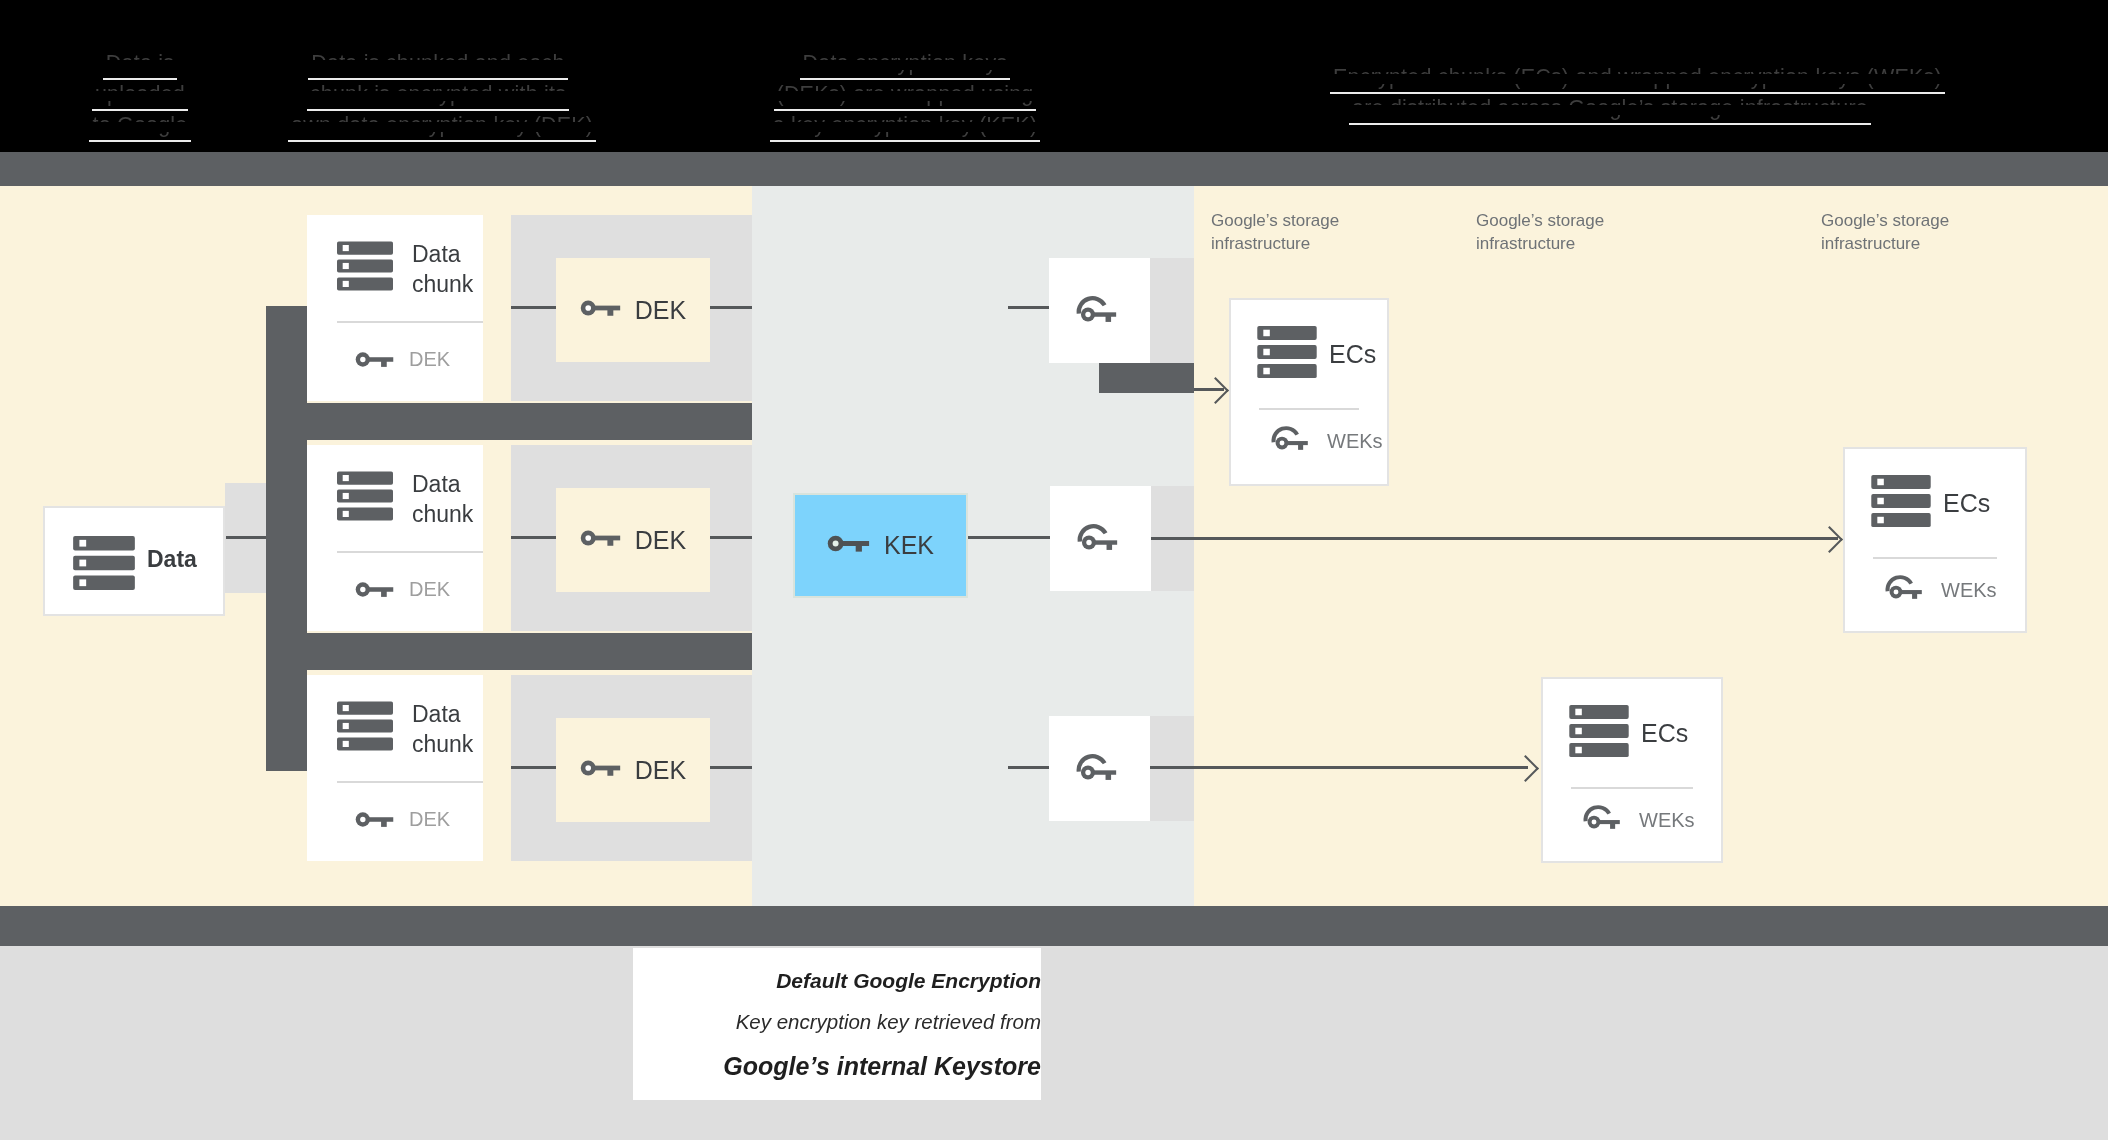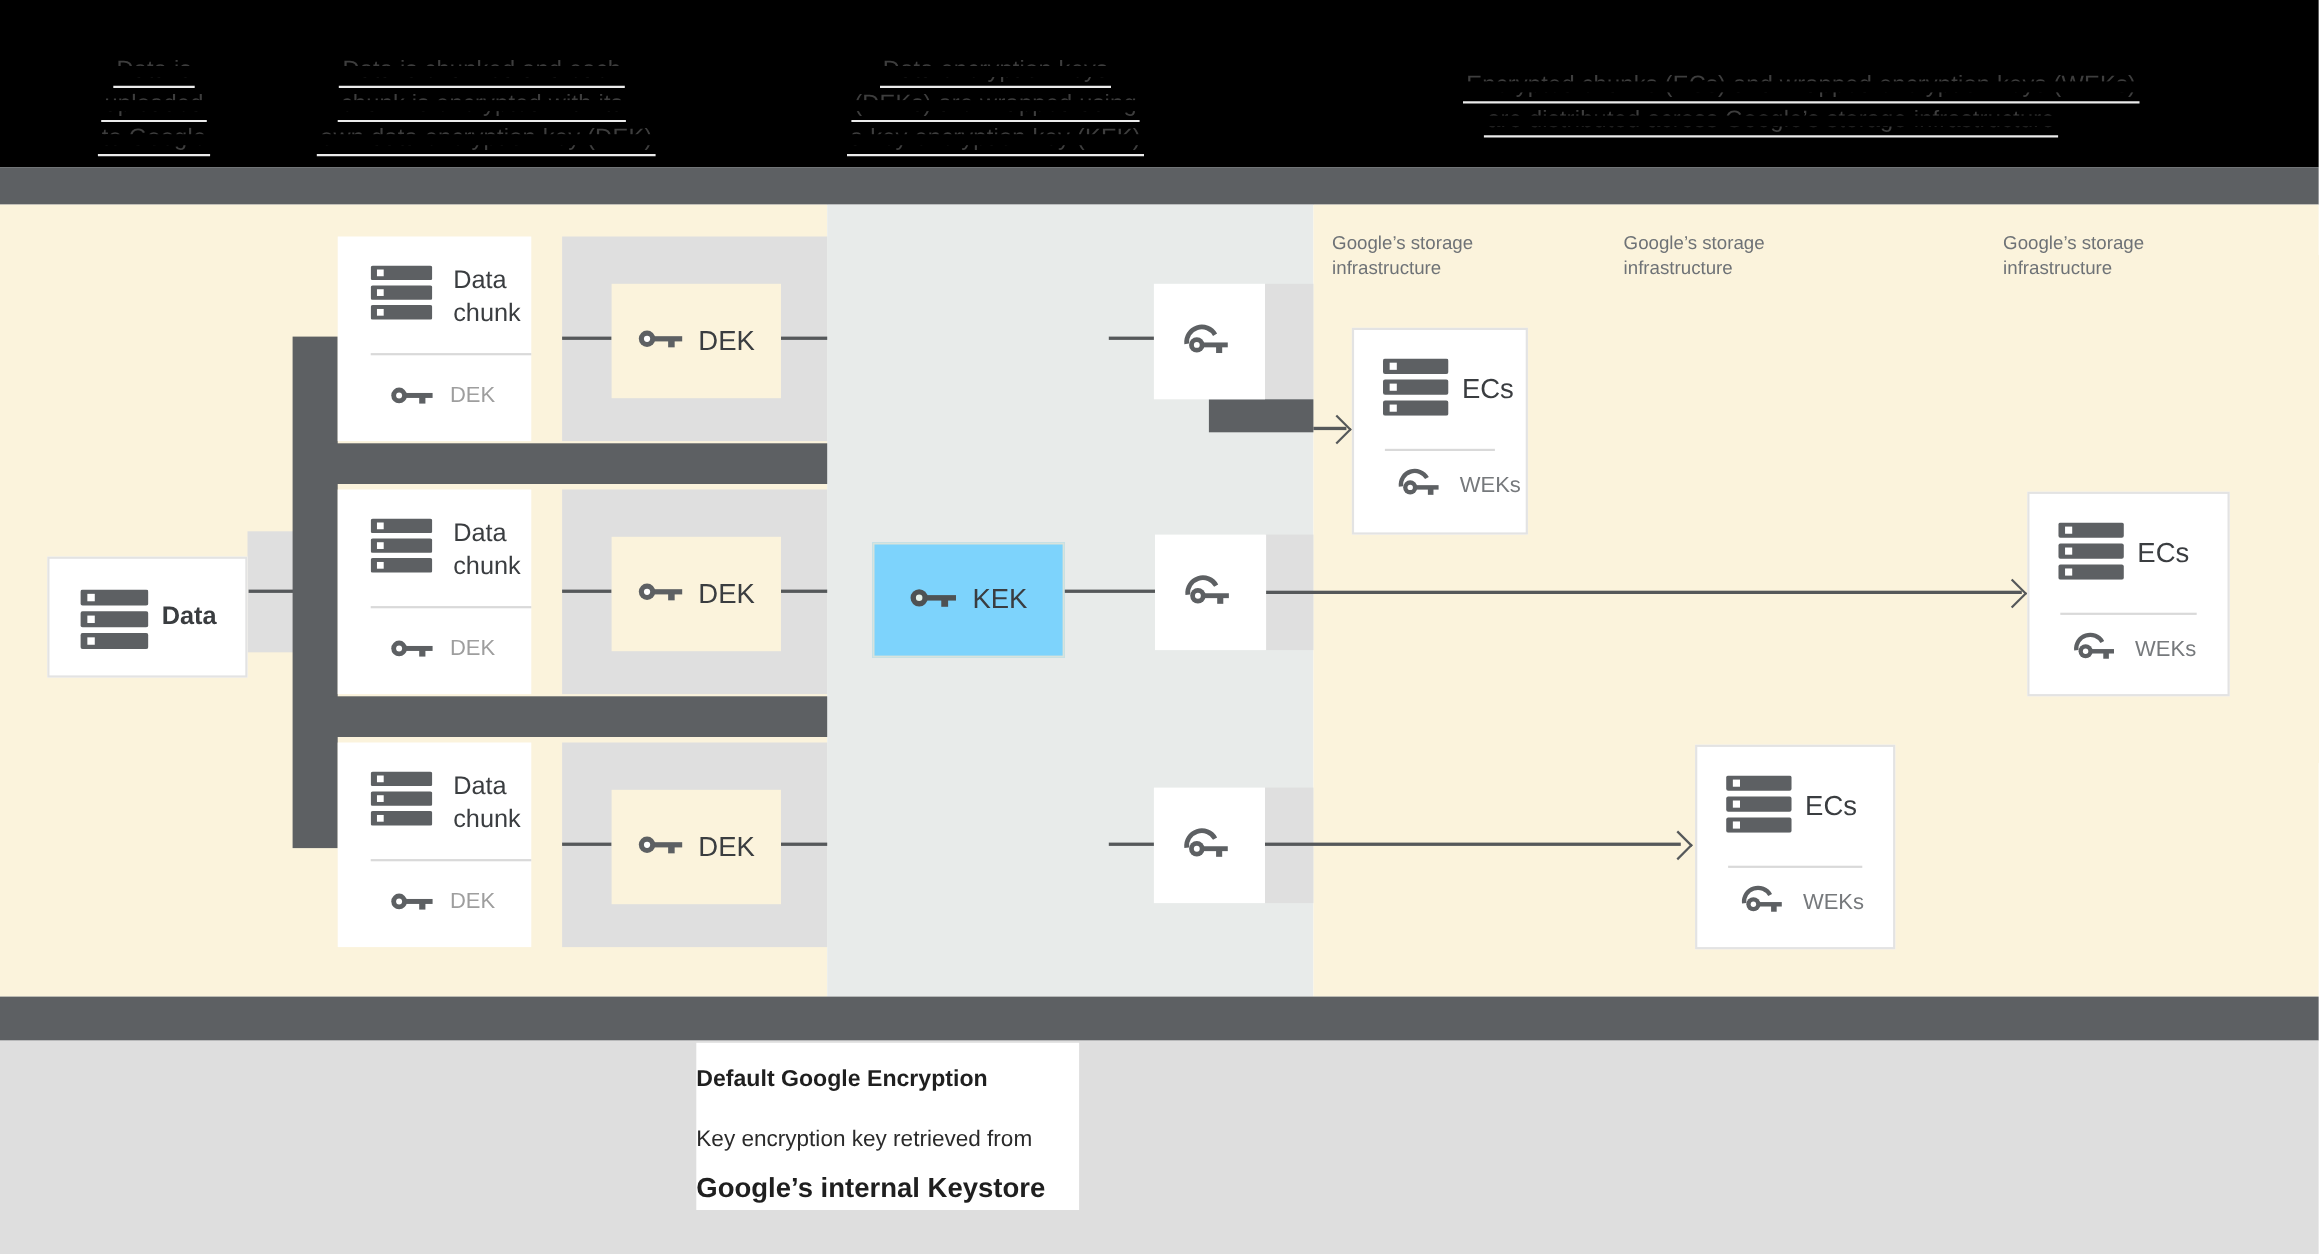--- a/index.html
+++ b/index.html
@@ -78,24 +78,24 @@
   .e1{left:1229px;top:298px;width:160px;height:188px;}
   .e2{left:1541px;top:677px;width:182px;height:186px;}
   .e3{left:1843px;top:447px;width:184px;height:186px;}
   .ecs .srv{position:absolute;left:26px;top:26px;}
   .ecs .ttl{position:absolute;left:98px;top:40px;font-size:25px;color:#3A3D40;}
   .ecs .div{position:absolute;left:28px;right:28px;top:108px;height:2px;background:#D9D9D9;}
   .ecs .wkey{position:absolute;left:40px;top:124px;}
   .ecs .slab{position:absolute;left:96px;top:130px;font-size:20px;color:#76797C;}
 
   
-  .caption{left:633px;top:948px;width:348px;height:152px;background:#ffffff;
-           text-align:left;color:#1F1F1F;}
+  .caption{left:633px;top:948px;width:408px;height:152px;background:#ffffff;
+           text-align:right;color:#1F1F1F;font-style:italic;}
   .cap-title{margin-top:21px;font-size:21px;font-weight:bold;}
-  .cap-l1{margin-top:31px;font-size:20.5px;color:#2A2A2A;}
+  .cap-l1{margin-top:17px;font-size:20.5px;color:#2A2A2A;}
   .cap-l2{margin-top:18px;font-size:25px;font-weight:bold;}
 </style>
 </head>
 <body>
 
 <div class="stage">
 
   <div class="abs hdr">
     <div class="hcol" style="left:70px;top:49px;width:140px;">
       <span class="rl">Data is</span><br>

